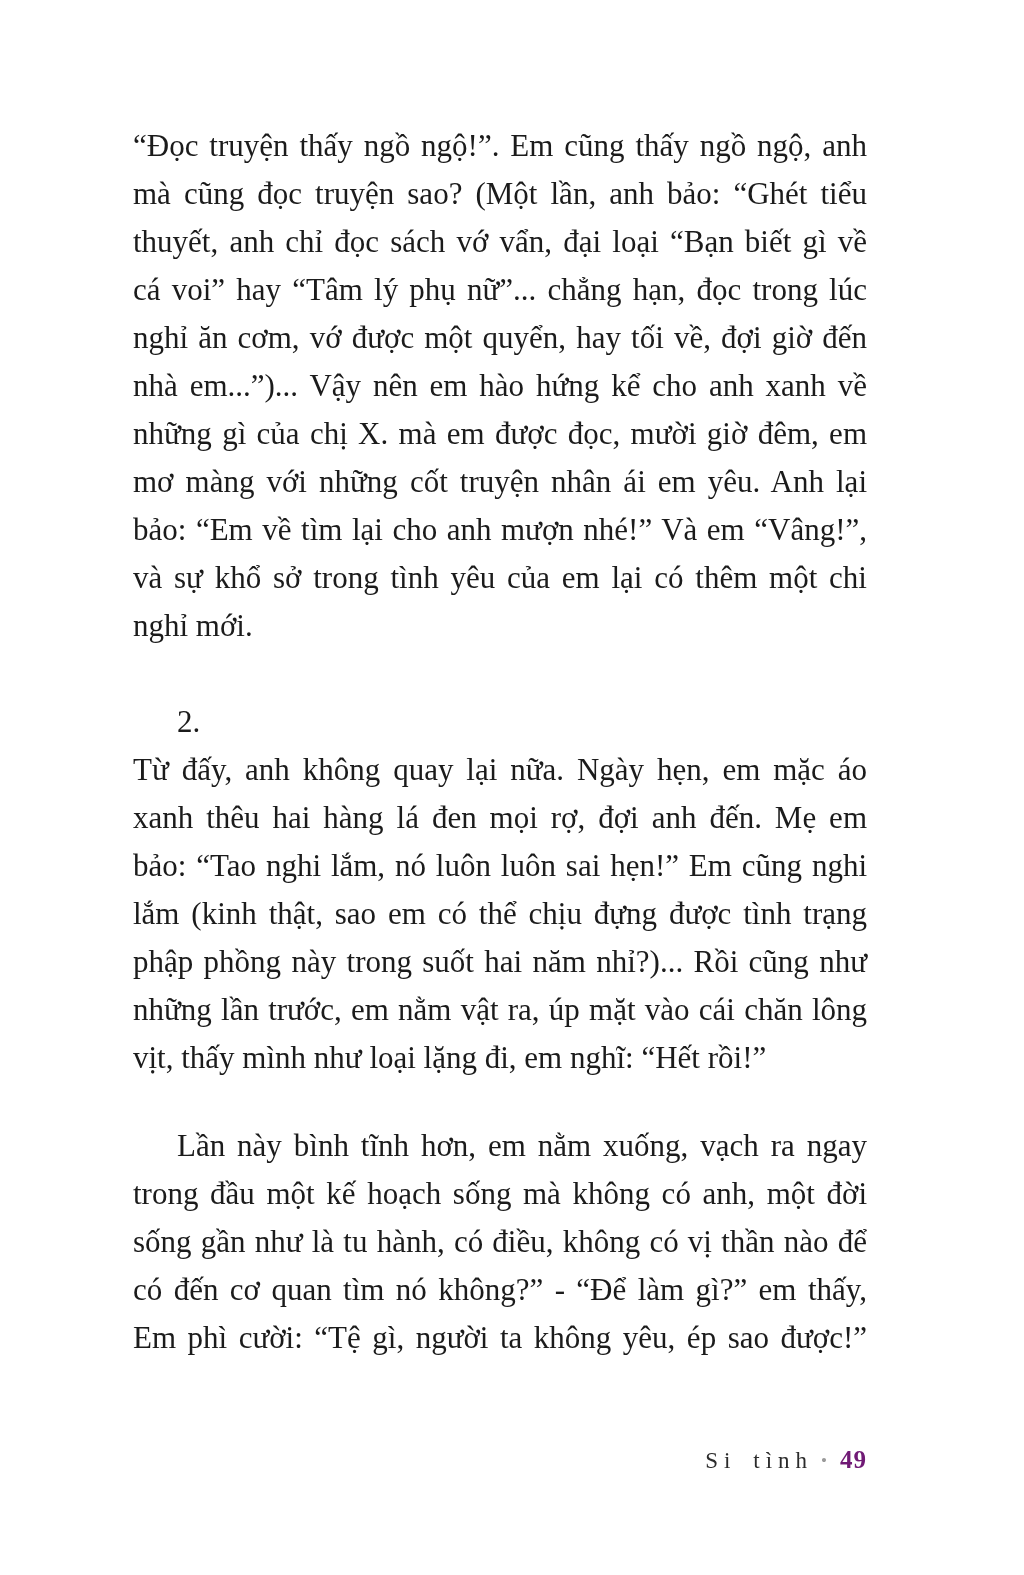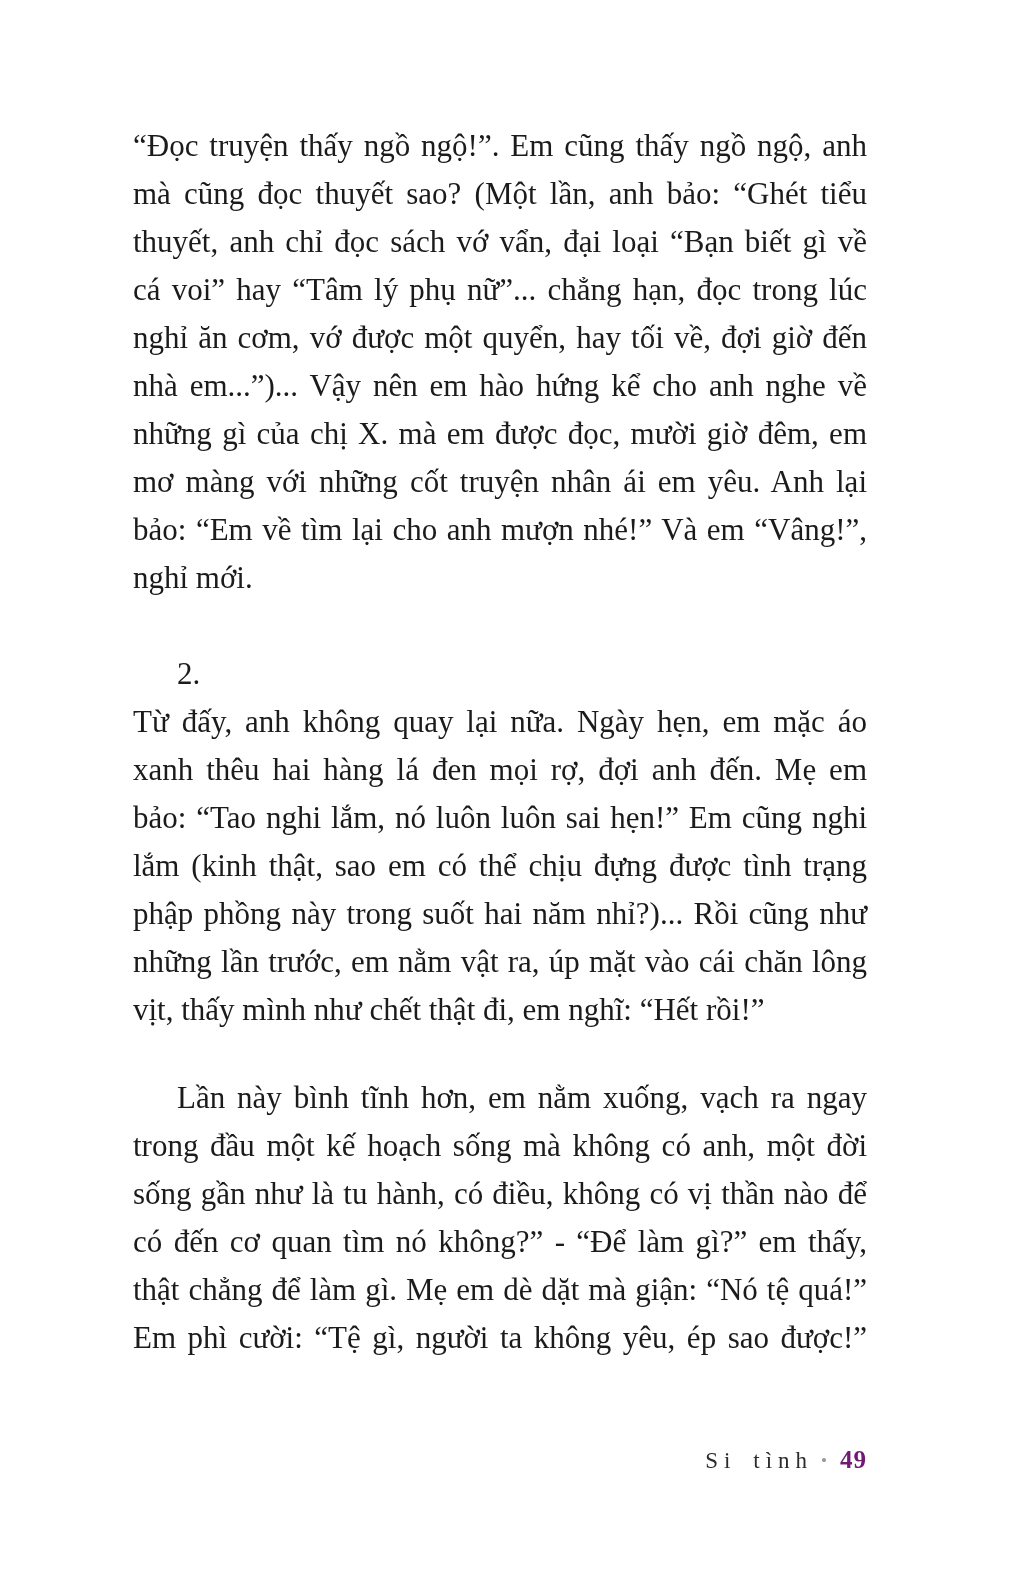--- a/index.html
+++ b/index.html
@@ -76,51 +76,51 @@
 </style>
 </head>
 <body>
 
 <div class="page">
 
   <div class="text-block">
 
     <div>
       <div class="line">“Đọc truyện thấy ngồ ngộ!”. Em cũng thấy ngồ ngộ, anh</div>
-      <div class="line">mà cũng đọc thuyết sao? (Một lần, anh bảo: “Ghét tiểu</div>
+      <div class="line">mà cũng đọc truyện sao? (Một lần, anh bảo: “Ghét tiểu</div>
       <div class="line">thuyết, anh chỉ đọc sách vớ vẩn, đại loại “Bạn biết gì về</div>
       <div class="line">cá voi” hay “Tâm lý phụ nữ”... chẳng hạn, đọc trong lúc</div>
       <div class="line">nghỉ ăn cơm, vớ được một quyển, hay tối về, đợi giờ đến</div>
-      <div class="line">nhà em...”)... Vậy nên em hào hứng kể cho anh nghe về</div>
+      <div class="line">nhà em...”)... Vậy nên em hào hứng kể cho anh xanh về</div>
       <div class="line">những gì của chị X. mà em được đọc, mười giờ đêm, em</div>
       <div class="line">mơ màng với những cốt truyện nhân ái em yêu. Anh lại</div>
       <div class="line">bảo: “Em về tìm lại cho anh mượn nhé!” Và em “Vâng!”,</div>
+      <div class="line">và sự khổ sở trong tình yêu của em lại có thêm một chi</div>
       <div class="line last">nghỉ mới.</div>
     </div>
 
     <div class="section-gap"></div>
 
     <div class="line section-num">2.</div>
 
     <div>
       <div class="line">Từ đấy, anh không quay lại nữa. Ngày hẹn, em mặc áo</div>
       <div class="line">xanh thêu hai hàng lá đen mọi rợ, đợi anh đến. Mẹ em</div>
       <div class="line">bảo: “Tao nghi lắm, nó luôn luôn sai hẹn!” Em cũng nghi</div>
       <div class="line">lắm (kinh thật, sao em có thể chịu đựng được tình trạng</div>
       <div class="line">phập phồng này trong suốt hai năm nhỉ?)... Rồi cũng như</div>
       <div class="line">những lần trước, em nằm vật ra, úp mặt vào cái chăn lông</div>
-      <div class="line last">vịt, thấy mình như chết thật đi, em nghĩ: “Hết rồi!”</div>
+      <div class="line last">vịt, thấy mình như loại lặng đi, em nghĩ: “Hết rồi!”</div>
     </div>
 
     <div>
       <div class="line indent">Lần này bình tĩnh hơn, em nằm xuống, vạch ra ngay</div>
       <div class="line">trong đầu một kế hoạch sống mà không có anh, một đời</div>
       <div class="line">sống gần như là tu hành, có điều, không có vị thần nào để</div>
       <div class="line">có đến cơ quan tìm nó không?” - “Để làm gì?” em thấy,</div>
-      <div class="line">thật chẳng để làm gì. Mẹ em dè dặt mà giận: “Nó tệ quá!”</div>
       <div class="line">Em phì cười: “Tệ gì, người ta không yêu, ép sao được!”</div>
     </div>
 
   </div>
 
   <div class="footer">
     <span class="running-title">Si tình</span><span class="sep-dot">•</span><span class="page-num">49</span>
   </div>
 
 </div>

